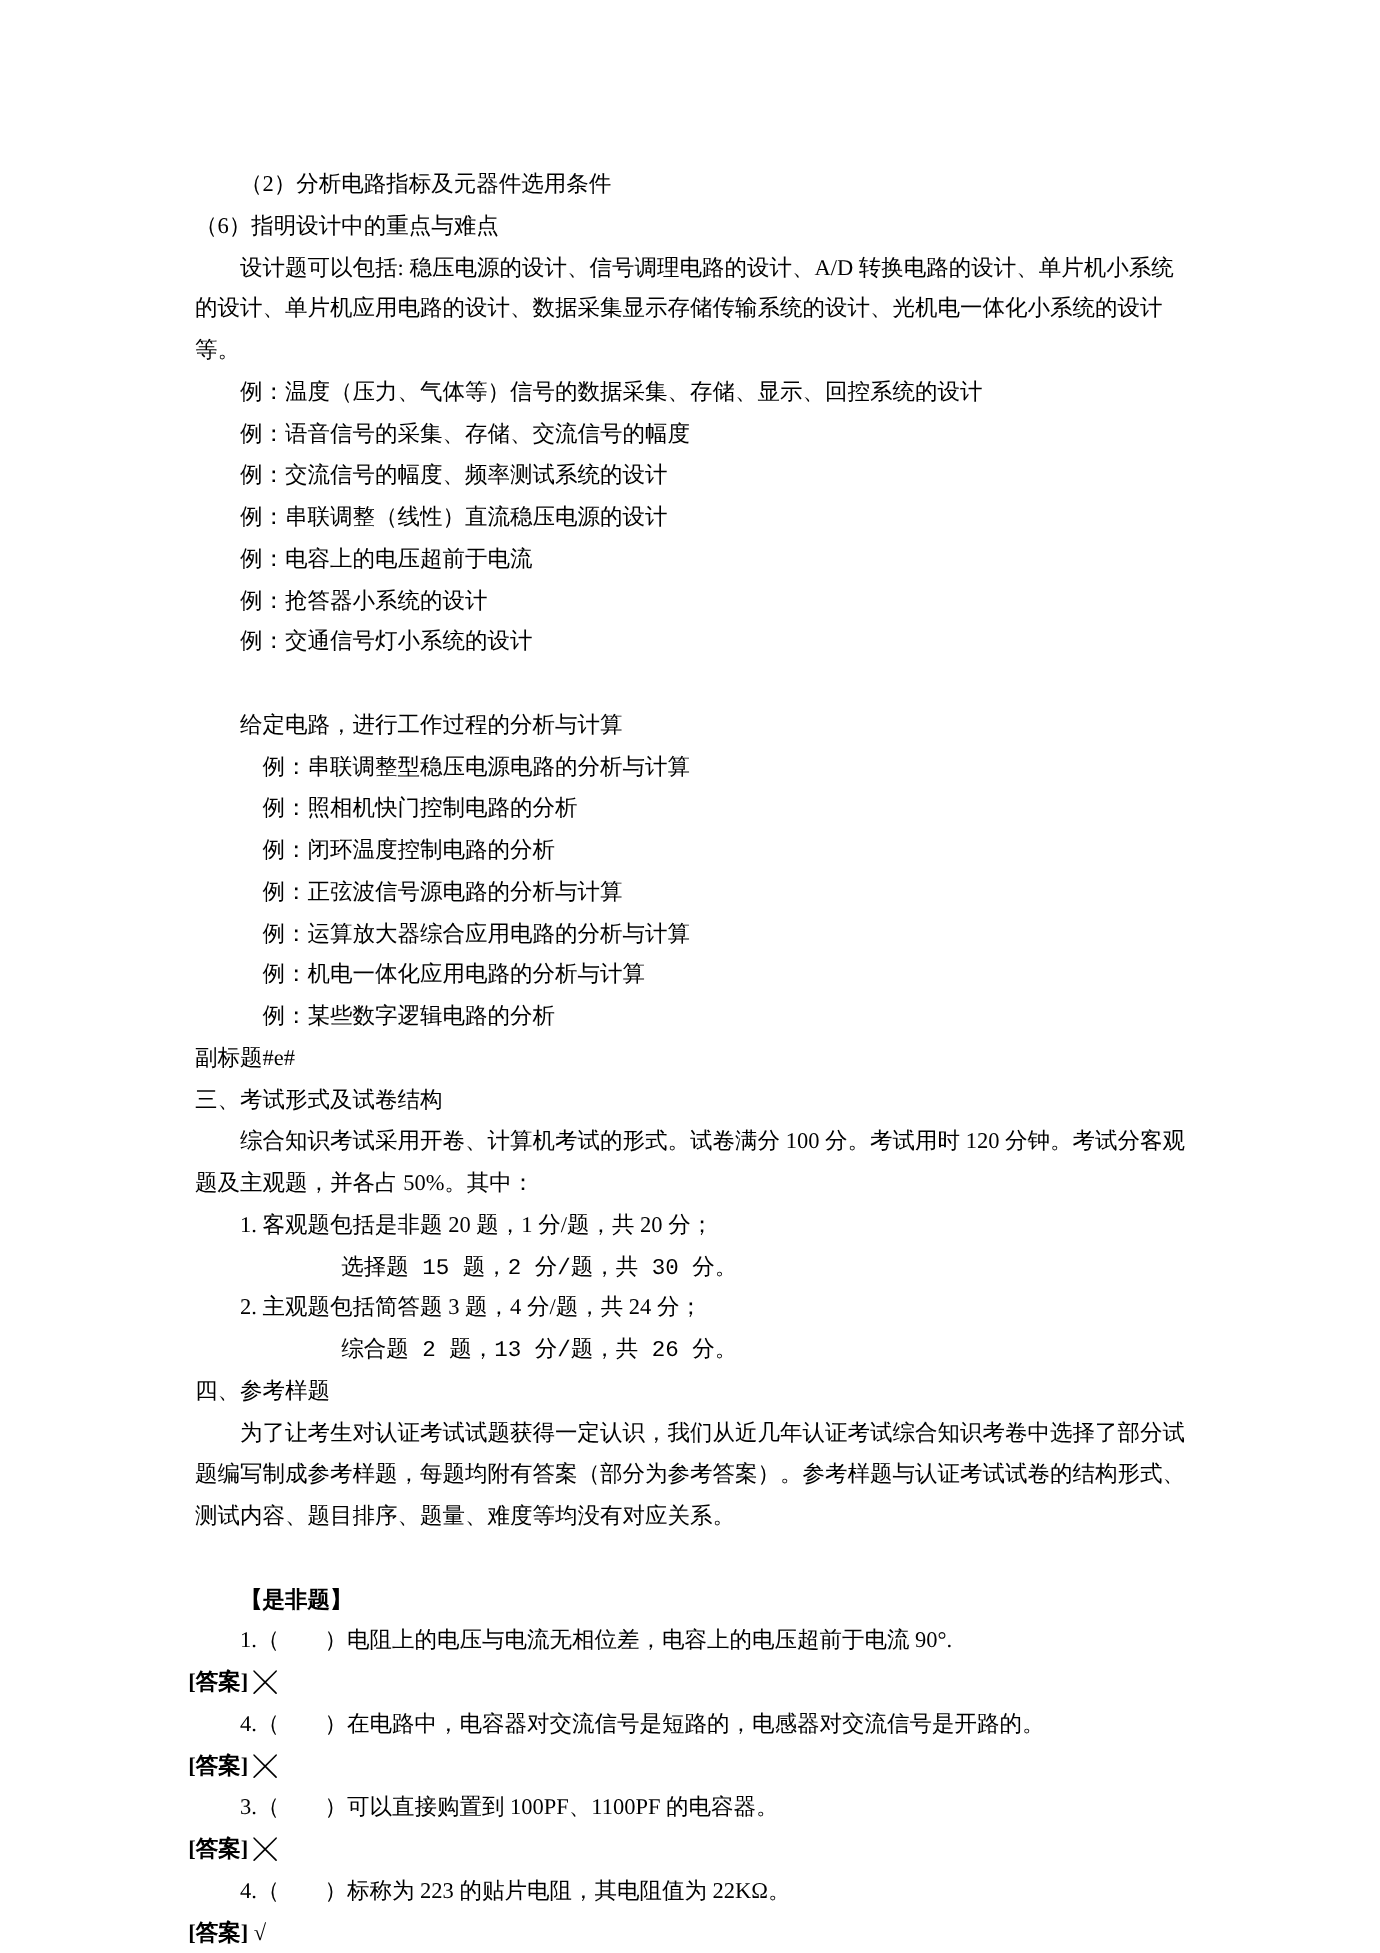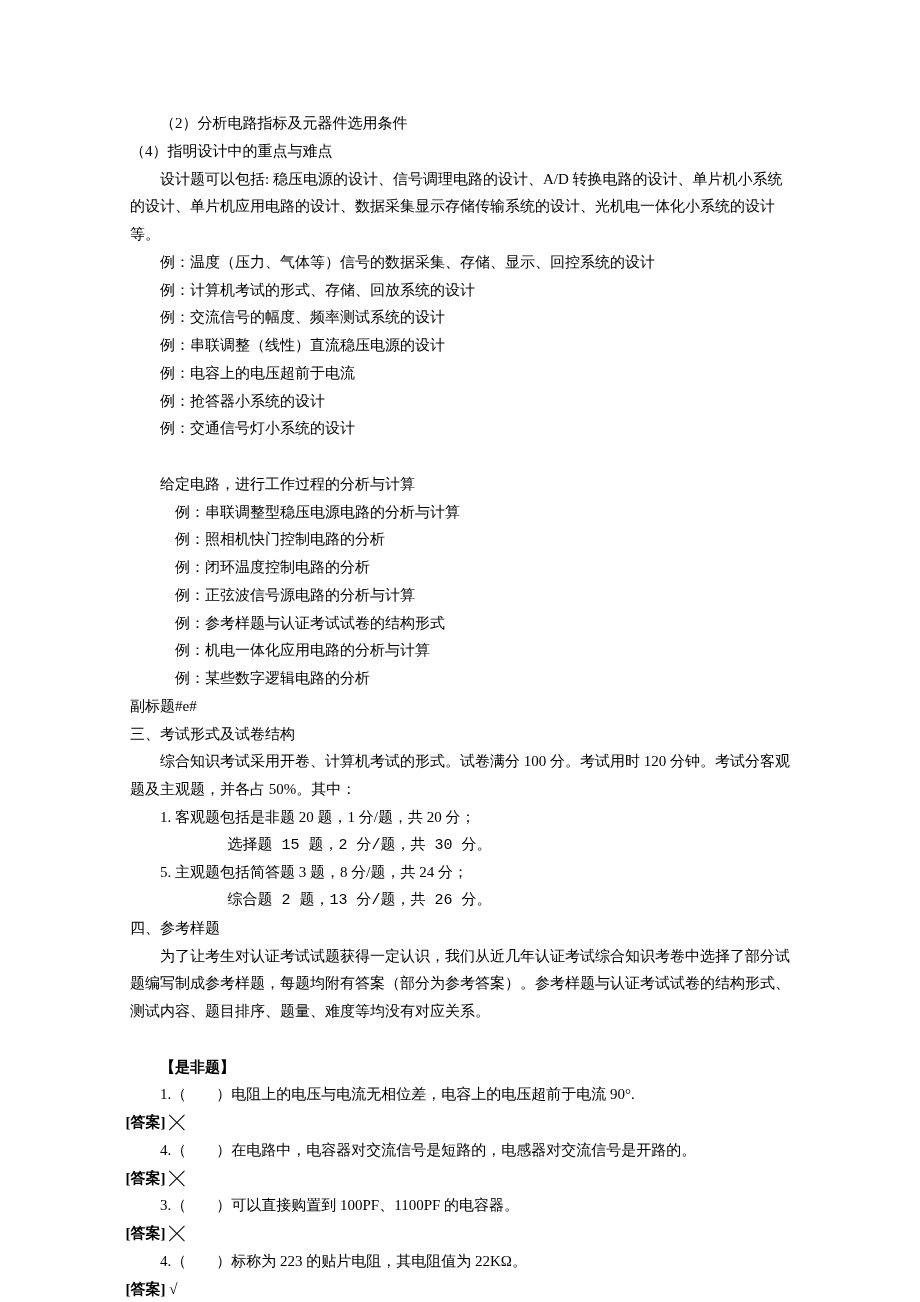--- a/index.html
+++ b/index.html
@@ -17,49 +17,49 @@
   .indent1 { text-indent: 2em; }
   .indent2 { padding-left: 1em; }
   .indent3 { padding-left: 6.5em; font-family: Liberation Mono, monospace; }
   .bold { font-weight: bold; font-family: Liberation Serif, serif; }
   .ans { font-weight: bold; margin-left: -0.3em;}
 </style>
 </head>
 <body>
 
 <p class="para indent1">（2）分析电路指标及元器件选用条件</p>
-<p class="para">（4）指明设计中的重点与难点</p>
+<p class="para">（6）指明设计中的重点与难点</p>
 <p class="para indent1">设计题可以包括: 稳压电源的设计、信号调理电路的设计、A/D 转换电路的设计、单片机小系统的设计、单片机应用电路的设计、数据采集显示存储传输系统的设计、光机电一体化小系统的设计等。</p>
 
 <p class="para indent1">例：温度（压力、气体等）信号的数据采集、存储、显示、回控系统的设计</p>
-<p class="para indent1">例：计算机考试的形式、存储、回放系统的设计</p>
+<p class="para indent1">例：语音信号的采集、存储、交流信号的幅度</p>
 <p class="para indent1">例：交流信号的幅度、频率测试系统的设计</p>
 <p class="para indent1">例：串联调整（线性）直流稳压电源的设计</p>
 <p class="para indent1">例：电容上的电压超前于电流</p>
 <p class="para indent1">例：抢答器小系统的设计</p>
 <p class="para indent1">例：交通信号灯小系统的设计</p>
 
 <p class="para">&nbsp;</p>
 
 <p class="para indent1">给定电路，进行工作过程的分析与计算</p>
 <p class="para indent1 indent2">例：串联调整型稳压电源电路的分析与计算</p>
 <p class="para indent1 indent2">例：照相机快门控制电路的分析</p>
 <p class="para indent1 indent2">例：闭环温度控制电路的分析</p>
 <p class="para indent1 indent2">例：正弦波信号源电路的分析与计算</p>
-<p class="para indent1 indent2">例：参考样题与认证考试试卷的结构形式</p>
+<p class="para indent1 indent2">例：运算放大器综合应用电路的分析与计算</p>
 <p class="para indent1 indent2">例：机电一体化应用电路的分析与计算</p>
 <p class="para indent1 indent2">例：某些数字逻辑电路的分析</p>
 
 <p class="para"> 副标题#e#</p>
 
 <p class="para">三、考试形式及试卷结构</p>
 <p class="para indent1">综合知识考试采用开卷、计算机考试的形式。试卷满分 100 分。考试用时 120 分钟。考试分客观题及主观题，并各占 50%。其中：</p>
 <p class="para indent1">1. 客观题包括是非题 20 题，1 分/题，共 20 分；</p>
 <p class="para indent3">选择题 15 题，2 分/题，共 30 分。</p>
-<p class="para indent1">5. 主观题包括简答题 3 题，8 分/题，共 24 分；</p>
+<p class="para indent1">2. 主观题包括简答题 3 题，4 分/题，共 24 分；</p>
 <p class="para indent3">综合题 2 题，13 分/题，共 26 分。</p>
 
 <p class="para">四、参考样题</p>
 <p class="para indent1">为了让考生对认证考试试题获得一定认识，我们从近几年认证考试综合知识考卷中选择了部分试题编写制成参考样题，每题均附有答案（部分为参考答案）。参考样题与认证考试试卷的结构形式、测试内容、题目排序、题量、难度等均没有对应关系。</p>
 
 <p class="para">&nbsp;</p>
 
 <p class="para indent1 bold">【是非题】</p>
 
 <p class="para indent1">1.（　　）电阻上的电压与电流无相位差，电容上的电压超前于电流 90°.</p>

